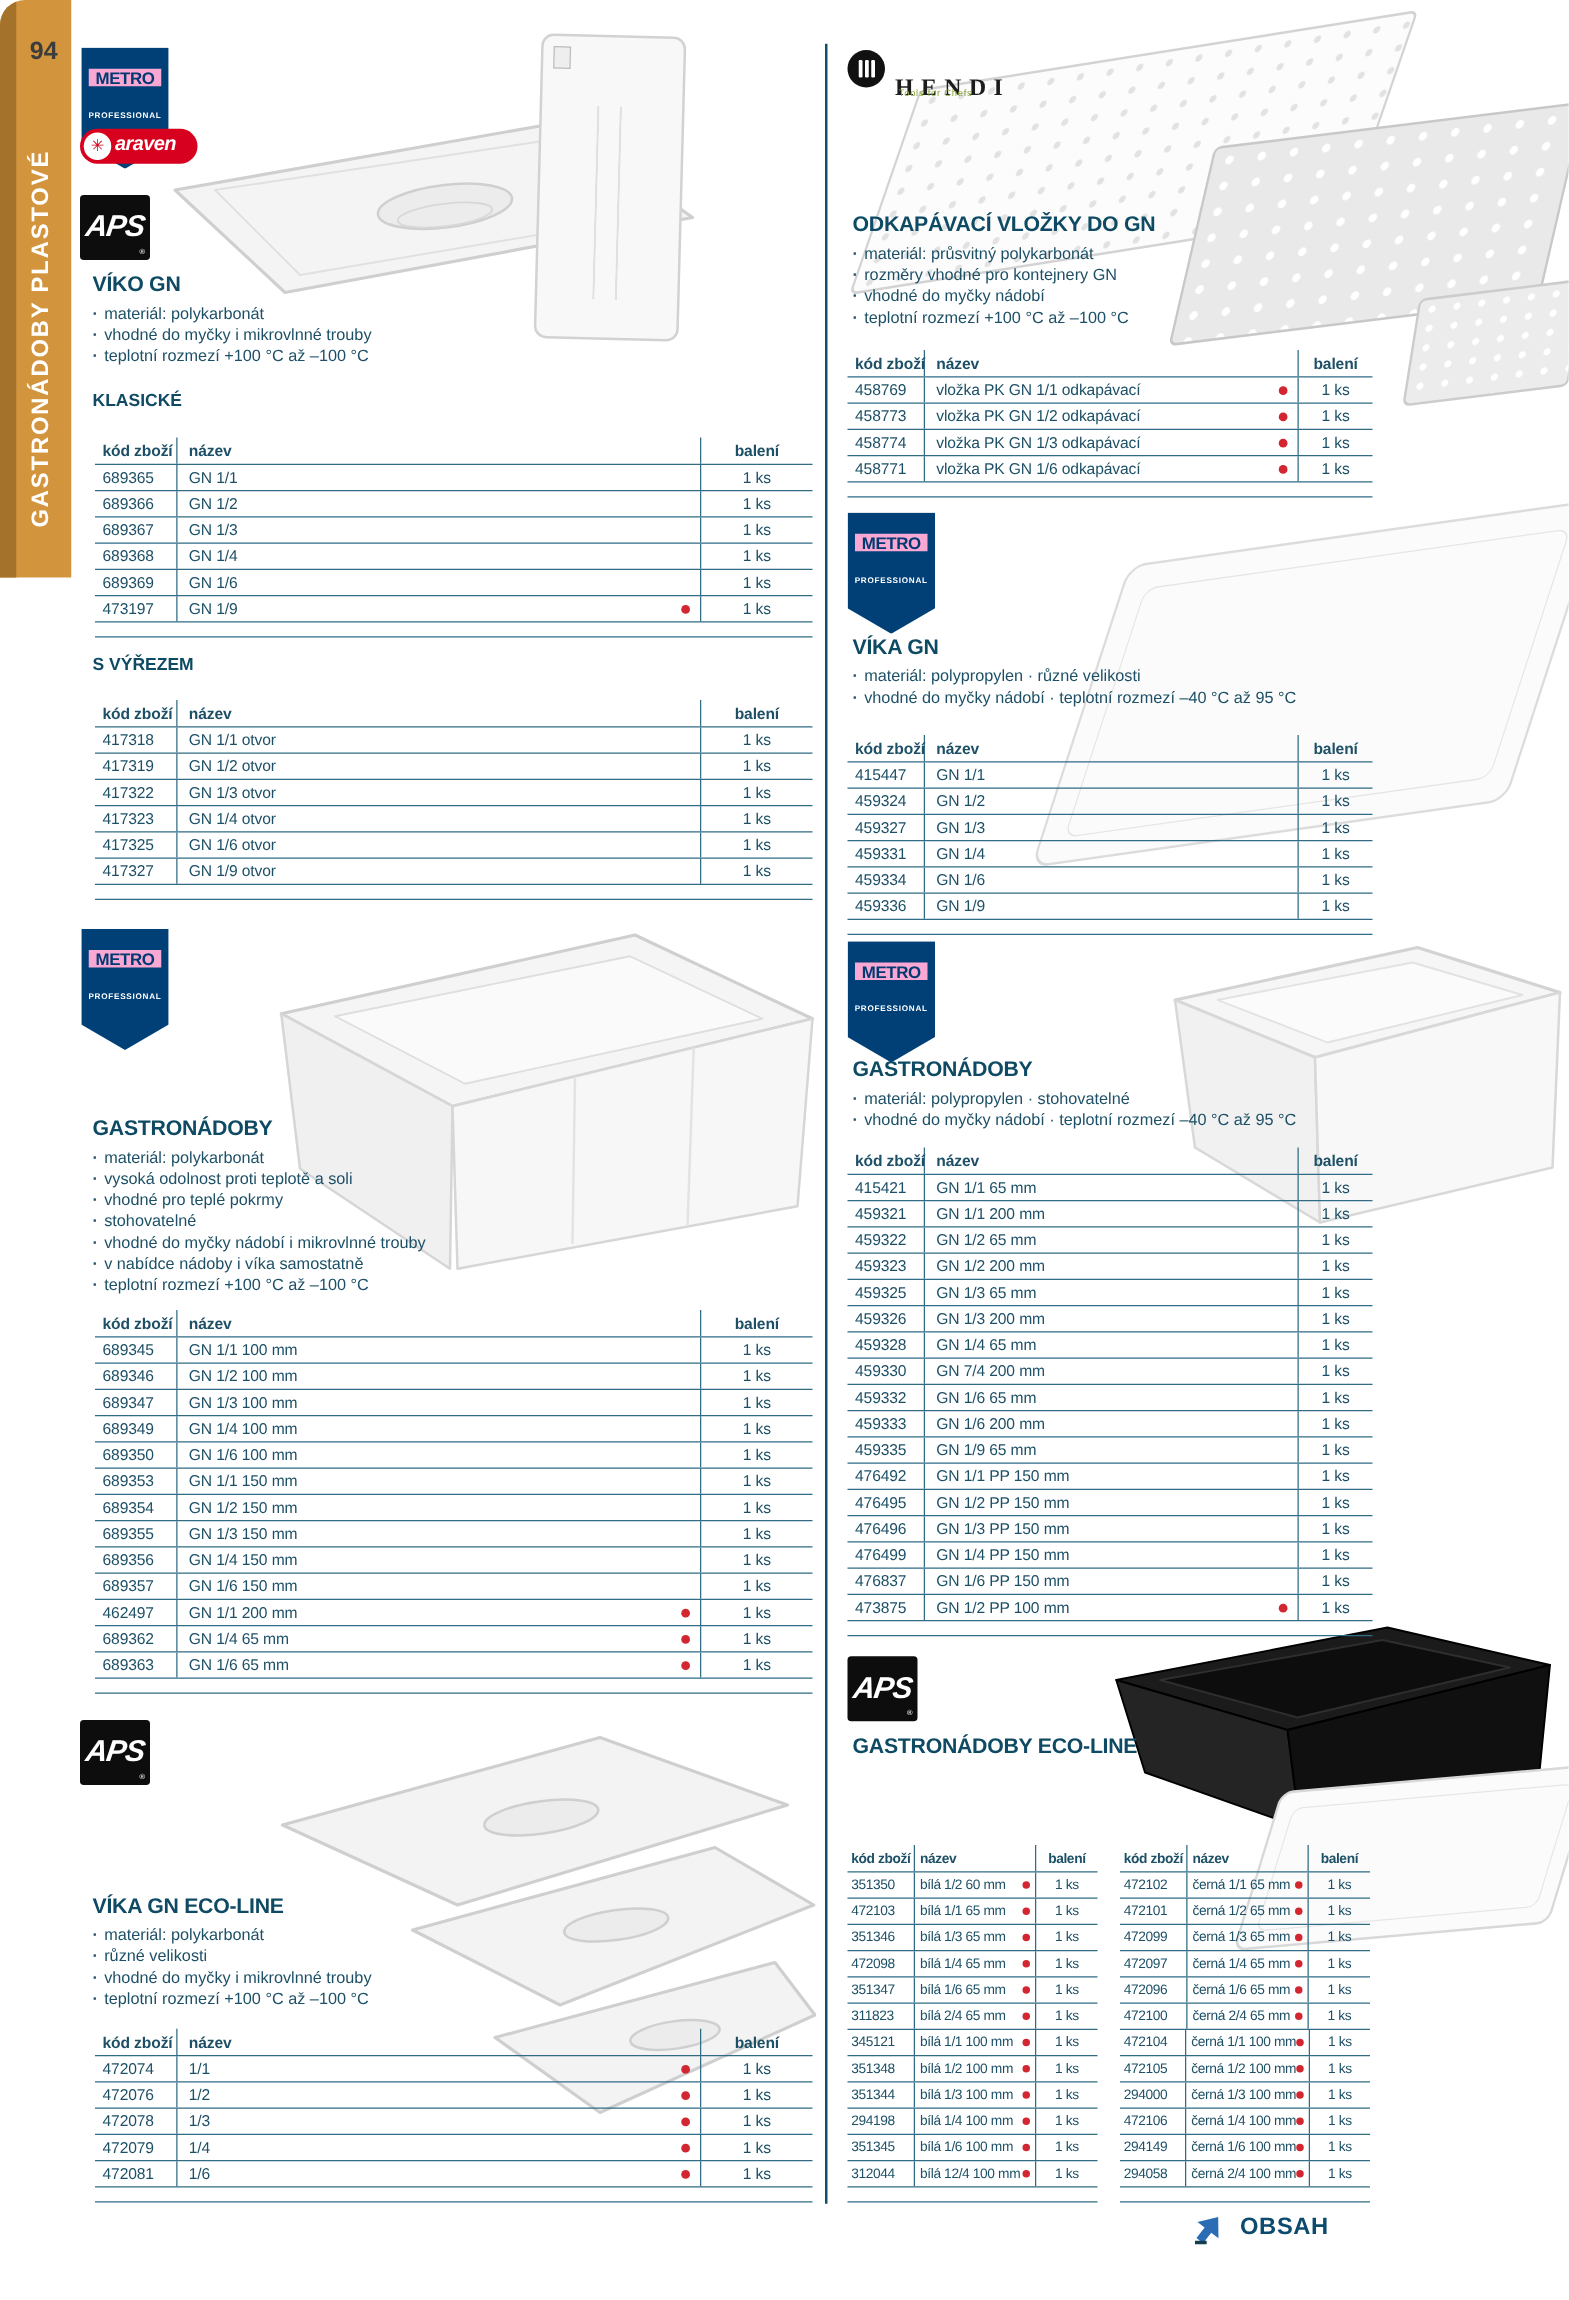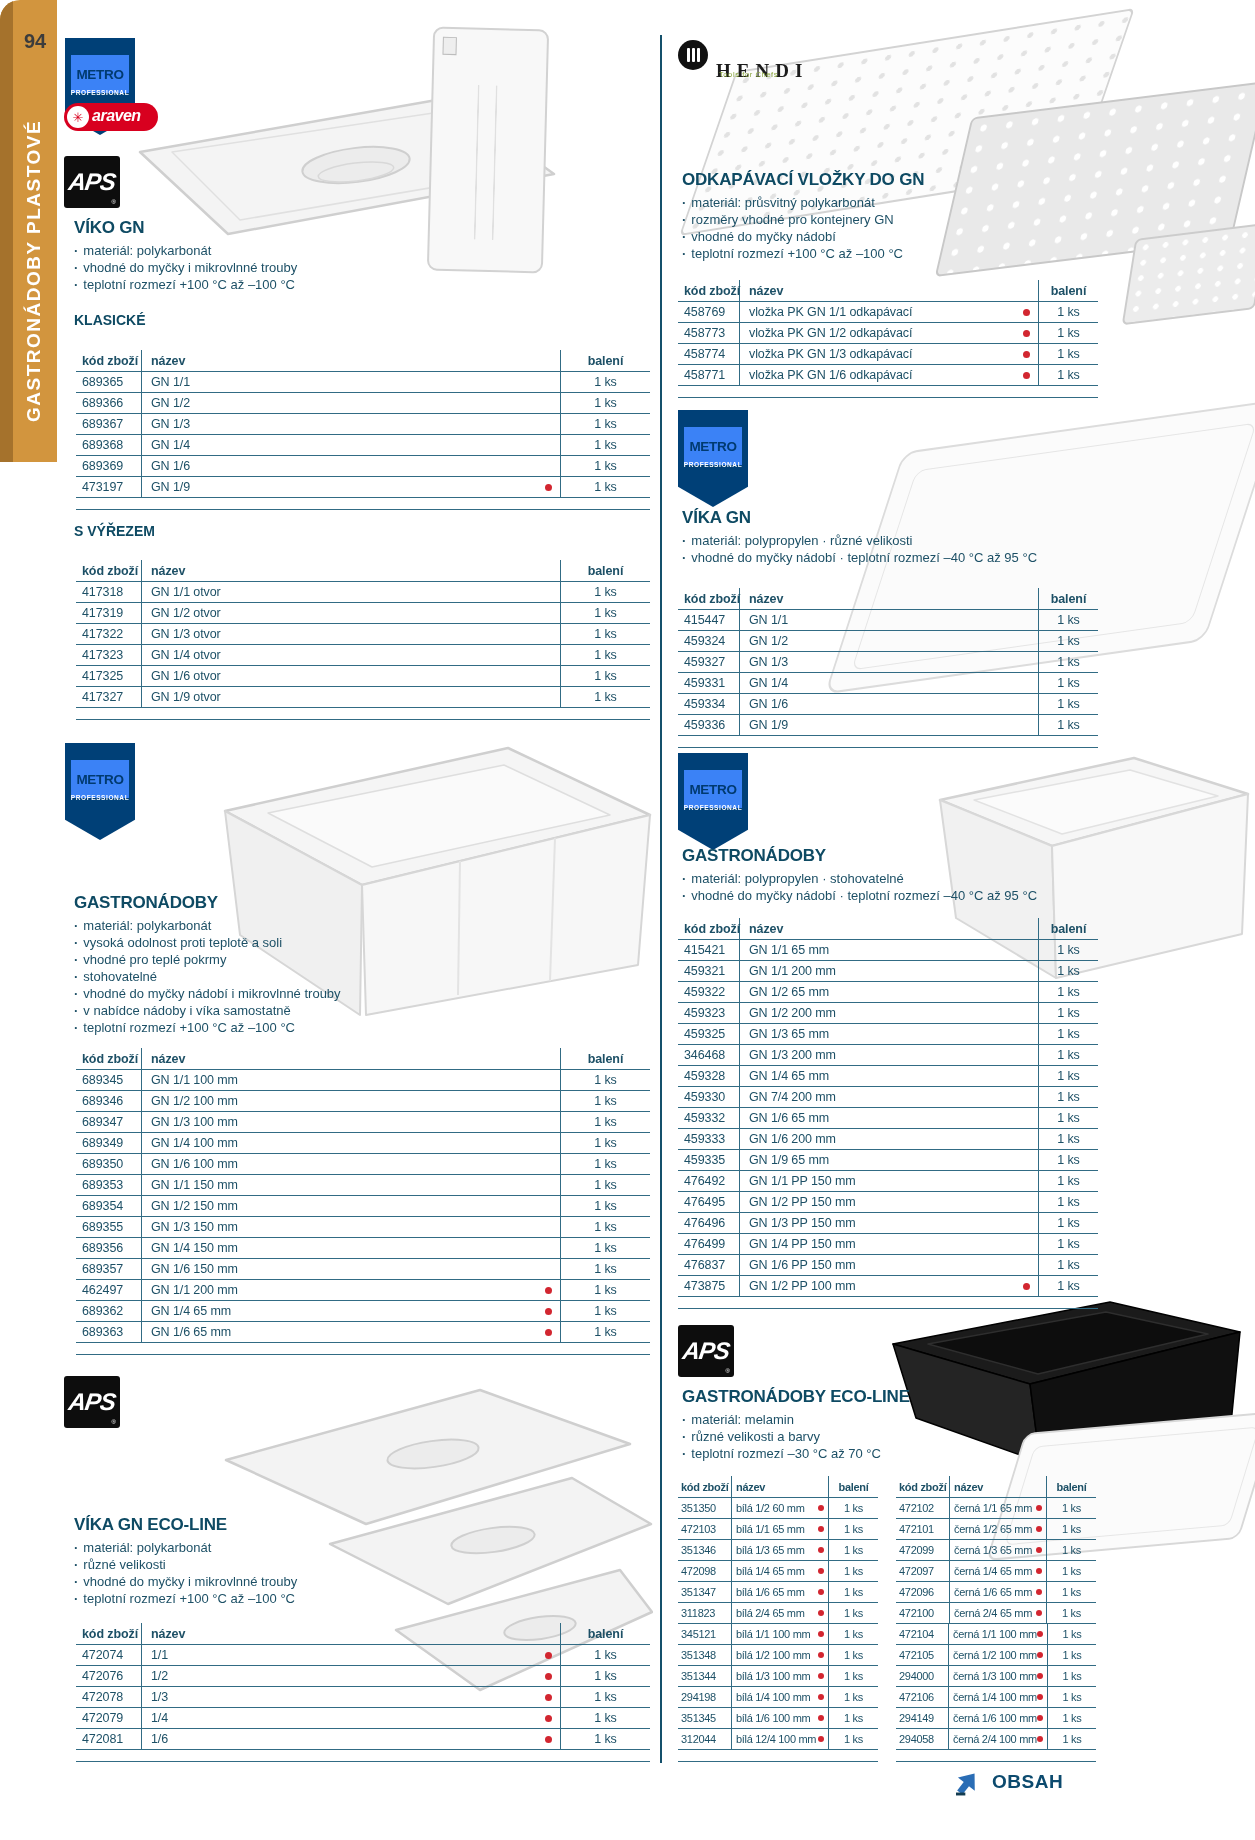--- a/index.html
+++ b/index.html
@@ -31,21 +31,21 @@
   .t-right .cc{width:62px;}
   .t-right .cp{width:60px;}
   .t-eco{font-size:11px;letter-spacing:-0.3px;}
   .t-eco .cc{width:54px;padding-left:3px;}
   .t-eco .cp{width:50px;}
   .t-eco .cn{padding-left:4px;}
   .t-eco .dot{width:6px;height:6px;margin-right:4px;}
   
   .metro{width:70px;height:97px;z-index:5;}
   .metro-shield{position:absolute;inset:0;background:#004077;clip-path:polygon(0 0,100% 0,100% 79%,50% 100%,0 79%);}
-  .metro-word{position:absolute;top:17px;left:6px;right:6px;height:38px;background:#3b82f6;color:#003a70;
+  .metro-word{position:absolute;top:17px;left:6px;right:6px;height:14px;background:#f9a8d4;color:#003a70;
     font-weight:bold;font-size:13.5px;display:flex;align-items:center;justify-content:center;letter-spacing:-0.3px;}
   .metro-sub{position:absolute;top:51px;left:0;right:0;color:#ffffff;font-weight:bold;font-size:6.5px;
     text-align:center;letter-spacing:0.6px;}
   .araven{width:94px;height:28px;background:#d8001f;border-radius:15px;z-index:5;}
   .araven-emblem{position:absolute;left:3px;top:3px;width:22px;height:22px;border-radius:50%;background:#ffffff;
     color:#d8001f;font-size:13px;display:flex;align-items:center;justify-content:center;}
   .araven-word{position:absolute;left:28px;top:4px;color:#ffffff;font-weight:bold;font-style:italic;font-size:16px;letter-spacing:-0.5px;}
   .aps{width:56px;height:52px;background:#0d0d0d;border-radius:3px;z-index:5;}
   .aps-word{position:absolute;left:0;right:0;top:12px;text-align:center;color:#ffffff;font-weight:900;font-style:italic;
     font-size:24px;transform:skewX(-8deg);letter-spacing:-1px;}
@@ -508,21 +508,21 @@
         <div class="cc">459323</div>
         <div class="cn">GN 1/2 200 mm</div>
         <div class="cp">1 ks</div>
       </div>
       <div class="trow">
         <div class="cc">459325</div>
         <div class="cn">GN 1/3 65 mm</div>
         <div class="cp">1 ks</div>
       </div>
       <div class="trow">
-        <div class="cc">346468</div>
+        <div class="cc">459326</div>
         <div class="cn">GN 1/3 200 mm</div>
         <div class="cp">1 ks</div>
       </div>
       <div class="trow">
         <div class="cc">459328</div>
         <div class="cn">GN 1/4 65 mm</div>
         <div class="cp">1 ks</div>
       </div>
       <div class="trow">
         <div class="cc">459330</div>
@@ -575,25 +575,20 @@
         <div class="cp">1 ks</div>
       </div>
       <div class="endrule"></div>
     </div>
 
   <div class="abs aps" style="left:678px;top:1325px">
     <div class="aps-word">APS</div>
     <div class="aps-r">®</div>
   </div>
   <div class="abs sec-title" style="left:682px;top:1387px">GASTRONÁDOBY ECO-LINE</div>
-  <div class="abs bullets" style="left:682px;top:1411px">
-      <div class="bullet">materiál: melamin</div>
-      <div class="bullet">různé velikosti a barvy</div>
-      <div class="bullet">teplotní rozmezí –30 °C až 70 °C</div>
-    </div>
   <div class="ptable t-eco" style="left:678px;top:1476px;width:200px">
       <div class="trow thead">
         <div class="cc">kód zboží</div>
         <div class="cn">název</div>
         <div class="cp">balení</div>
       </div>
       <div class="trow">
         <div class="cc">351350</div>
         <div class="cn">bílá 1/2 60 mm<div class="dot"></div></div>
         <div class="cp">1 ks</div>

